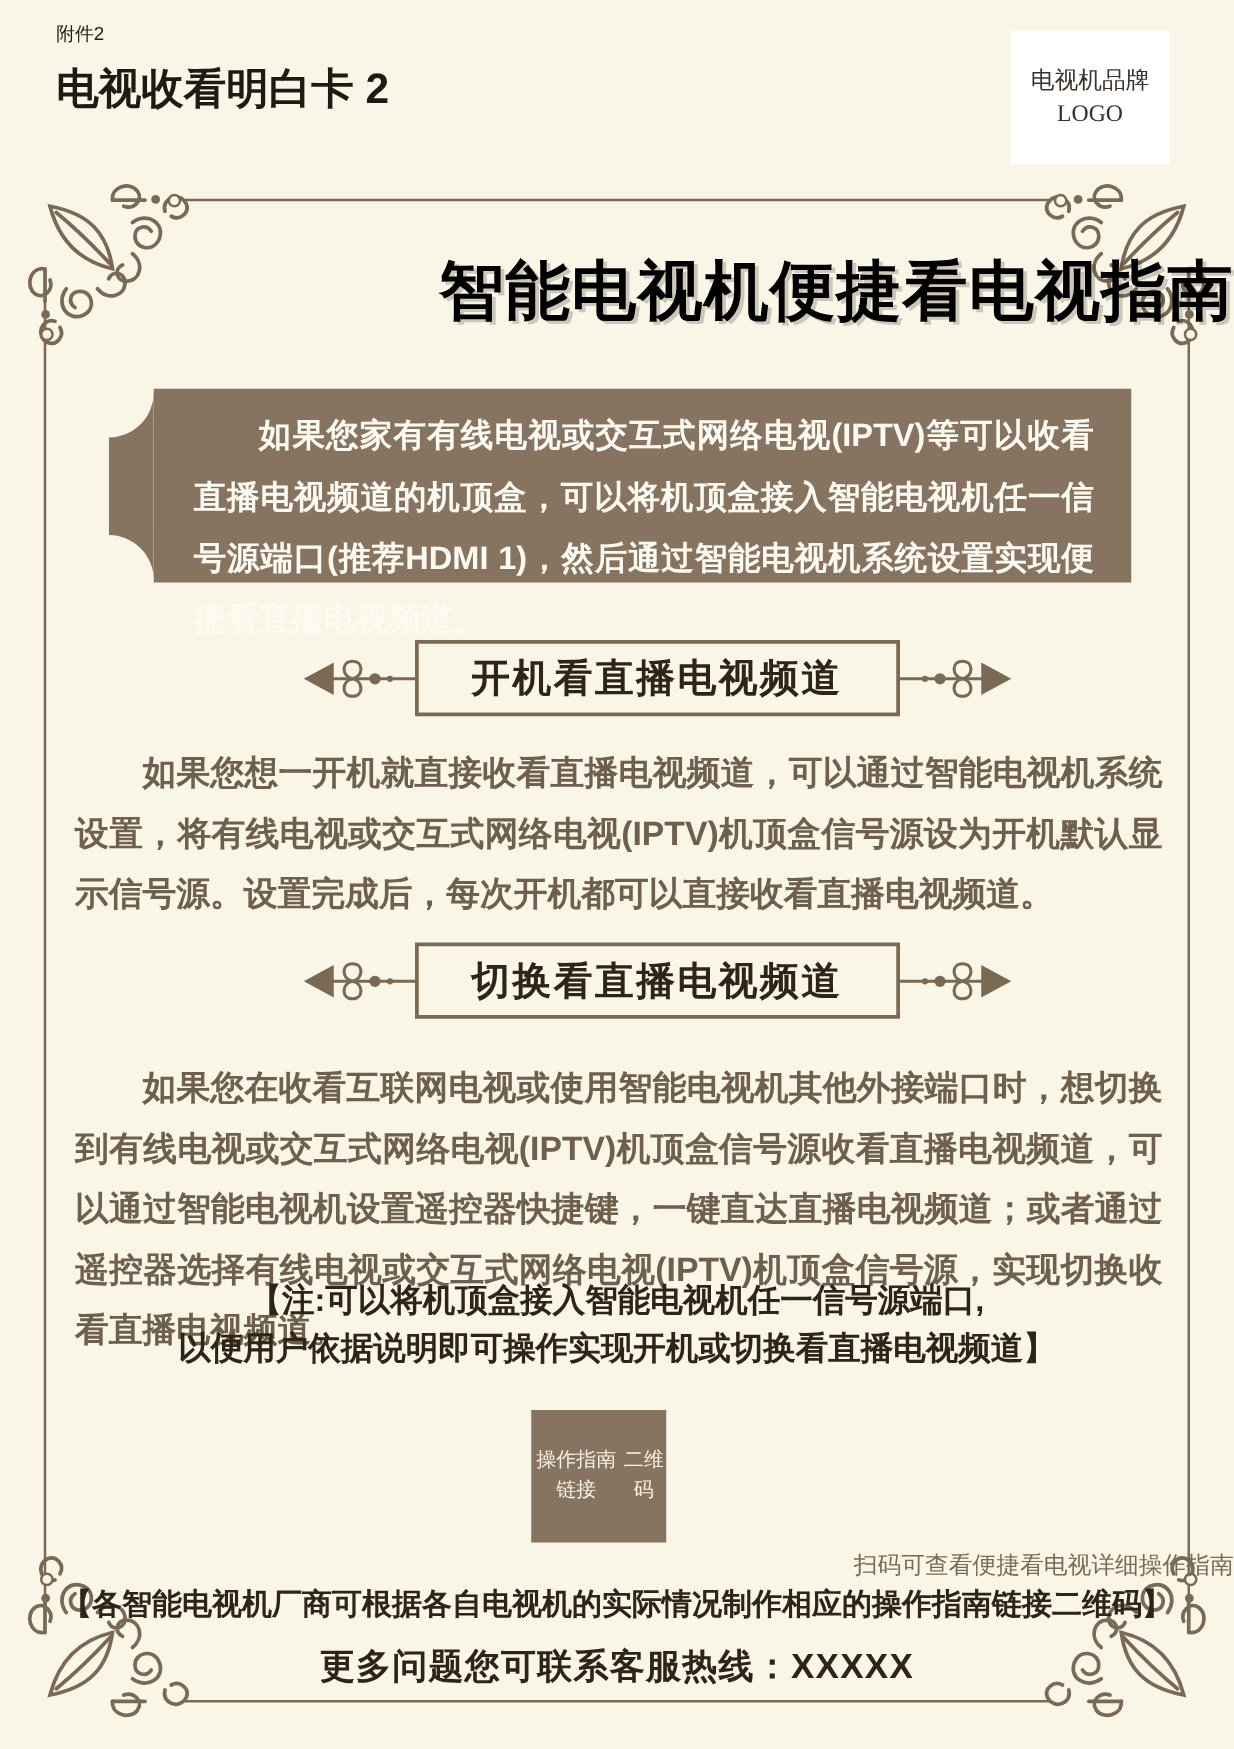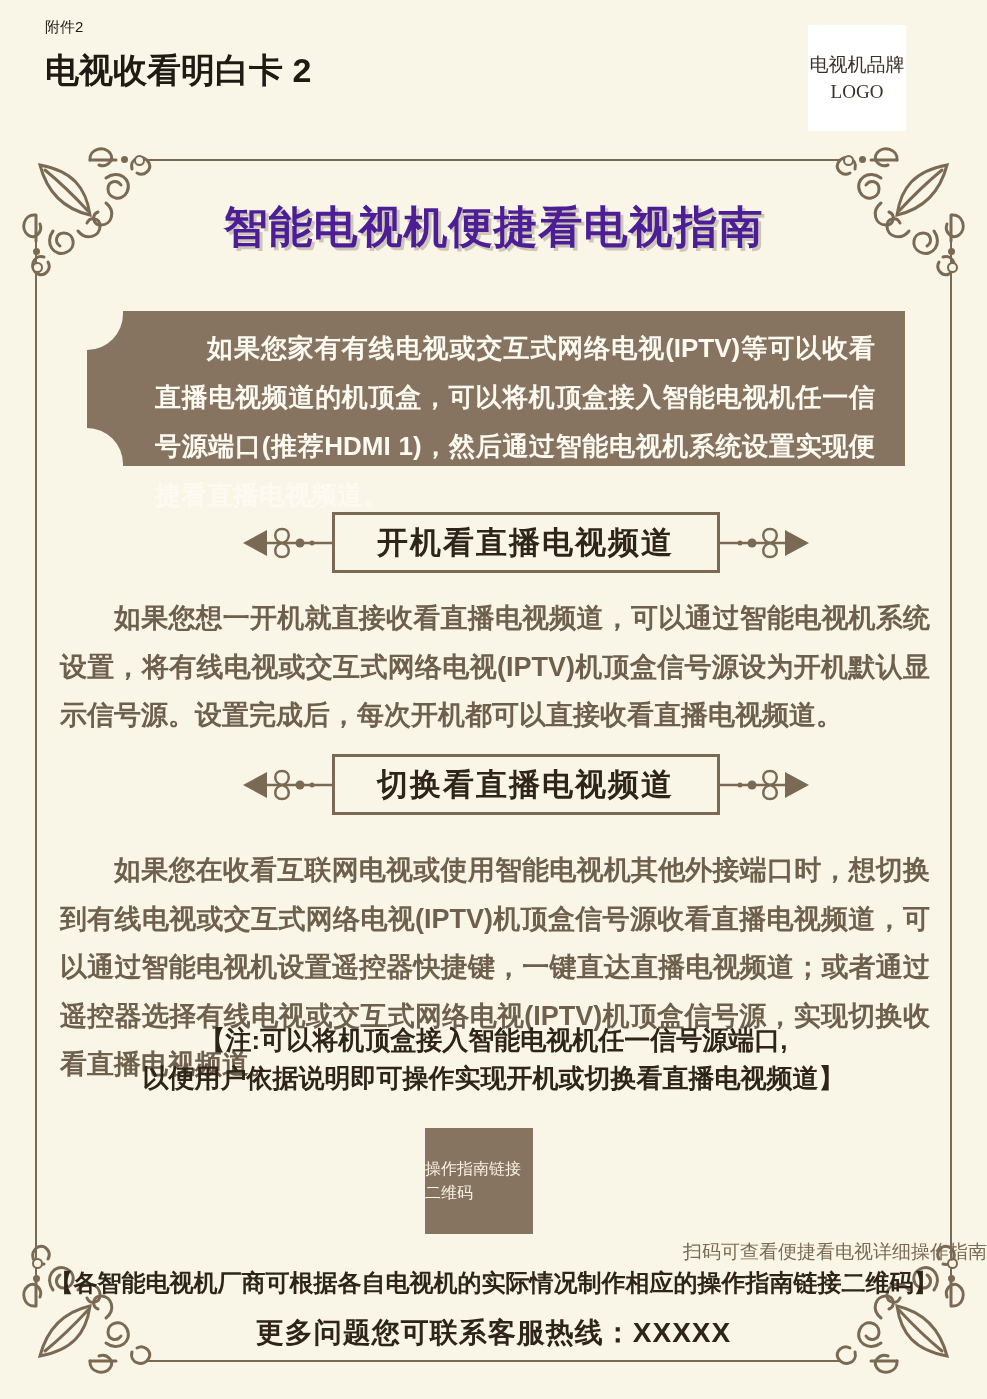--- a/index.html
+++ b/index.html
@@ -8,21 +8,21 @@
     background:#faf6e7;
     font-family:"Liberation Sans","DejaVu Sans",sans-serif;
     color:#2e2419;
   }
   .abs{position:absolute;}
 
   
   #attachment-label{left:45px;top:18px;font-size:15px;color:#1f1a14;}
   #card-title{left:45px;top:48px;font-size:34px;font-weight:bold;color:#1f1a14;}
   #logo-box{
-    left:808px;top:25px;width:98px;height:106px;background:#ffffff;
+    left:808px;top:25px;width:128px;height:106px;background:#ffffff;
     display:flex;flex-direction:column;align-items:center;justify-content:center;
     font-family:"Liberation Serif","DejaVu Serif",serif;color:#3a3128;
     font-size:19px;line-height:27px;text-align:center;
   }
 
   
   .frame-line{background:#7b6a53;}
   #frame-top{left:148px;top:159px;width:692px;height:2px;}
   #frame-bottom{left:148px;top:1360px;width:692px;height:2px;}
   #frame-left{left:35px;top:238px;width:2px;height:1055px;}
@@ -30,22 +30,22 @@
   .dot-hollow{width:7px;height:7px;border:2px solid #7b6a53;border-radius:50%;background:#faf6e7;}
   .dot-filled{width:7px;height:7px;border-radius:50%;background:#7b6a53;}
   .corner{width:150px;height:150px;color:#7b6a53;}
   #corner-tl{left:20px;top:145px;}
   #corner-tr{left:817px;top:145px;transform:scaleX(-1);}
   #corner-bl{left:20px;top:1226px;transform:scaleY(-1);}
   #corner-br{left:817px;top:1226px;transform:scale(-1,-1);}
 
   
   #main-title{
-    left:0;top:198px;width:100%;text-align:center;
-    font-size:44px;font-weight:bold;letter-spacing:1px;color:#4c1d95;
+    left:0;top:198px;width:100%;text-align:right;
+    font-size:52px;font-weight:bold;letter-spacing:1px;color:#000000;
     text-shadow:3px 3px 0 rgba(43,32,24,0.22);
   }
 
   
   #intro-panel{
     left:123px;top:311px;width:782px;height:155px;background:#867460;
   }
   #intro-tab{position:absolute;left:-36px;top:3px;color:#867460;}
   #intro-text{
     position:relative;margin:0;padding:13px 30px 0 32px;
@@ -76,21 +76,21 @@
   #para-1{top:594px;}
   #para-2{top:846px;}
 
   
   #note-block{left:0;top:1021px;width:100%;text-align:center;
     font-size:26px;font-weight:bold;line-height:38px;color:#2e2419;}
 
   
   #qr-box{
     left:425px;top:1128px;width:108px;height:106px;background:#867460;
-    display:flex;flex-direction:column;align-items:flex-start;justify-content:center;
+    display:flex;flex-direction:row;align-items:center;justify-content:center;
     font-size:16px;line-height:24px;color:#f7f2e6;text-align:center;
   }
   #qr-caption{left:0;top:1239px;width:100%;text-align:right;
     font-size:19px;color:#7b6a53;}
 
   
   #vendor-note{left:0;top:1267px;width:100%;text-align:center;
     font-size:24px;font-weight:bold;color:#2e2419;}
   #hotline{left:0;top:1314px;width:100%;text-align:center;
     font-size:28px;font-weight:bold;color:#2e2419;letter-spacing:1px;}

